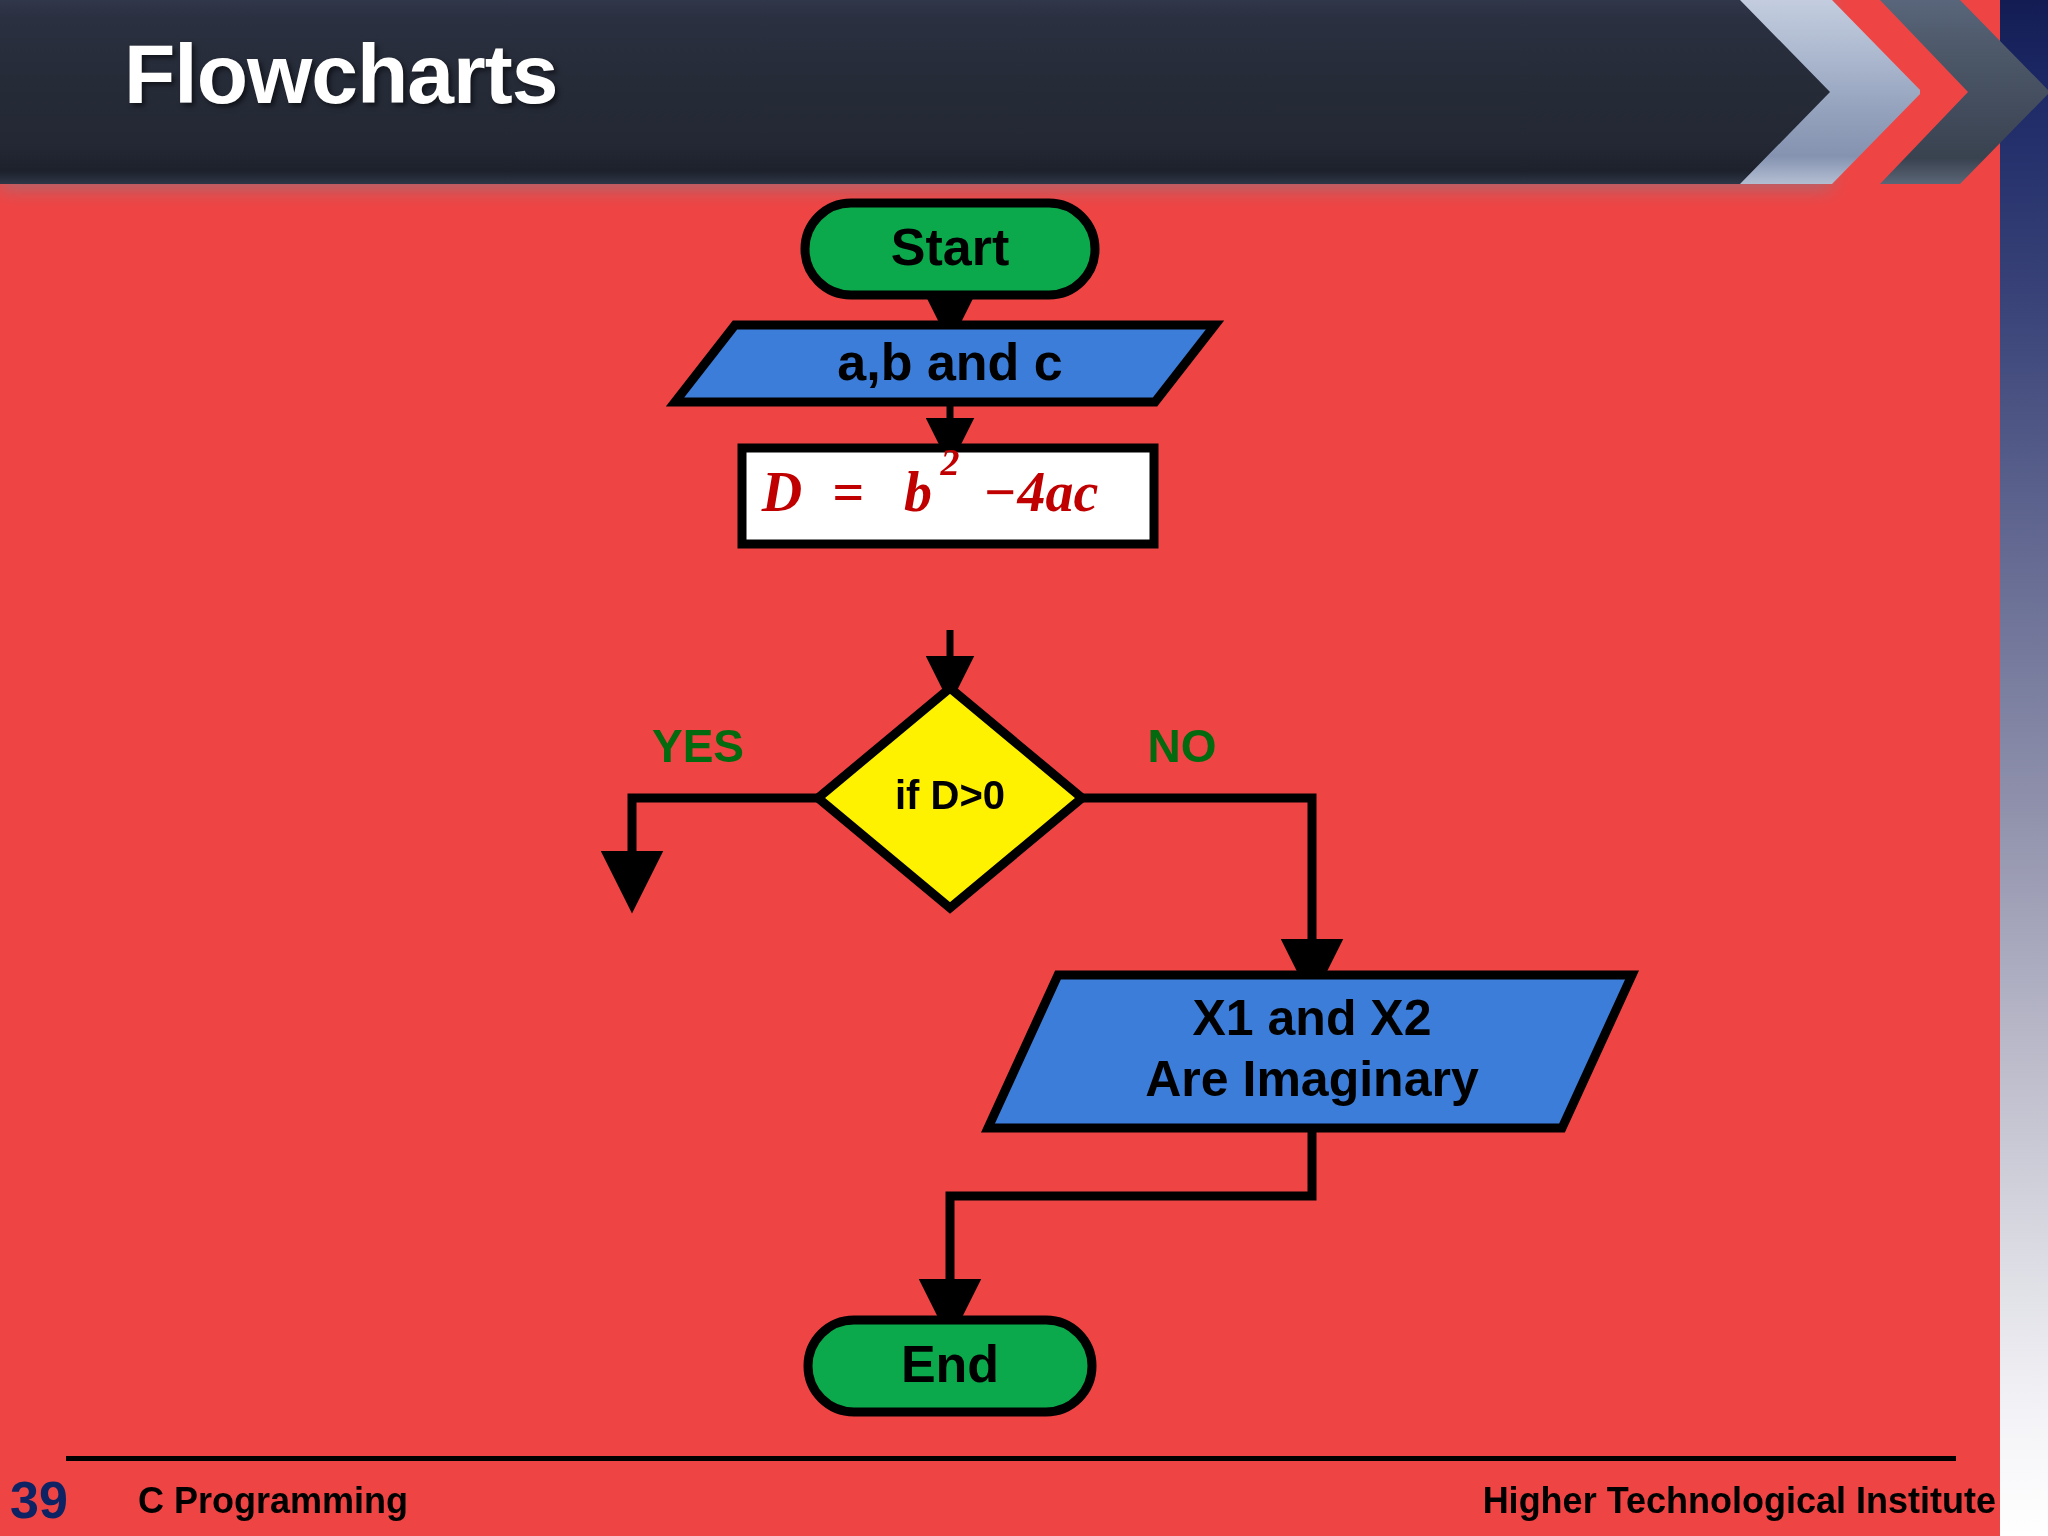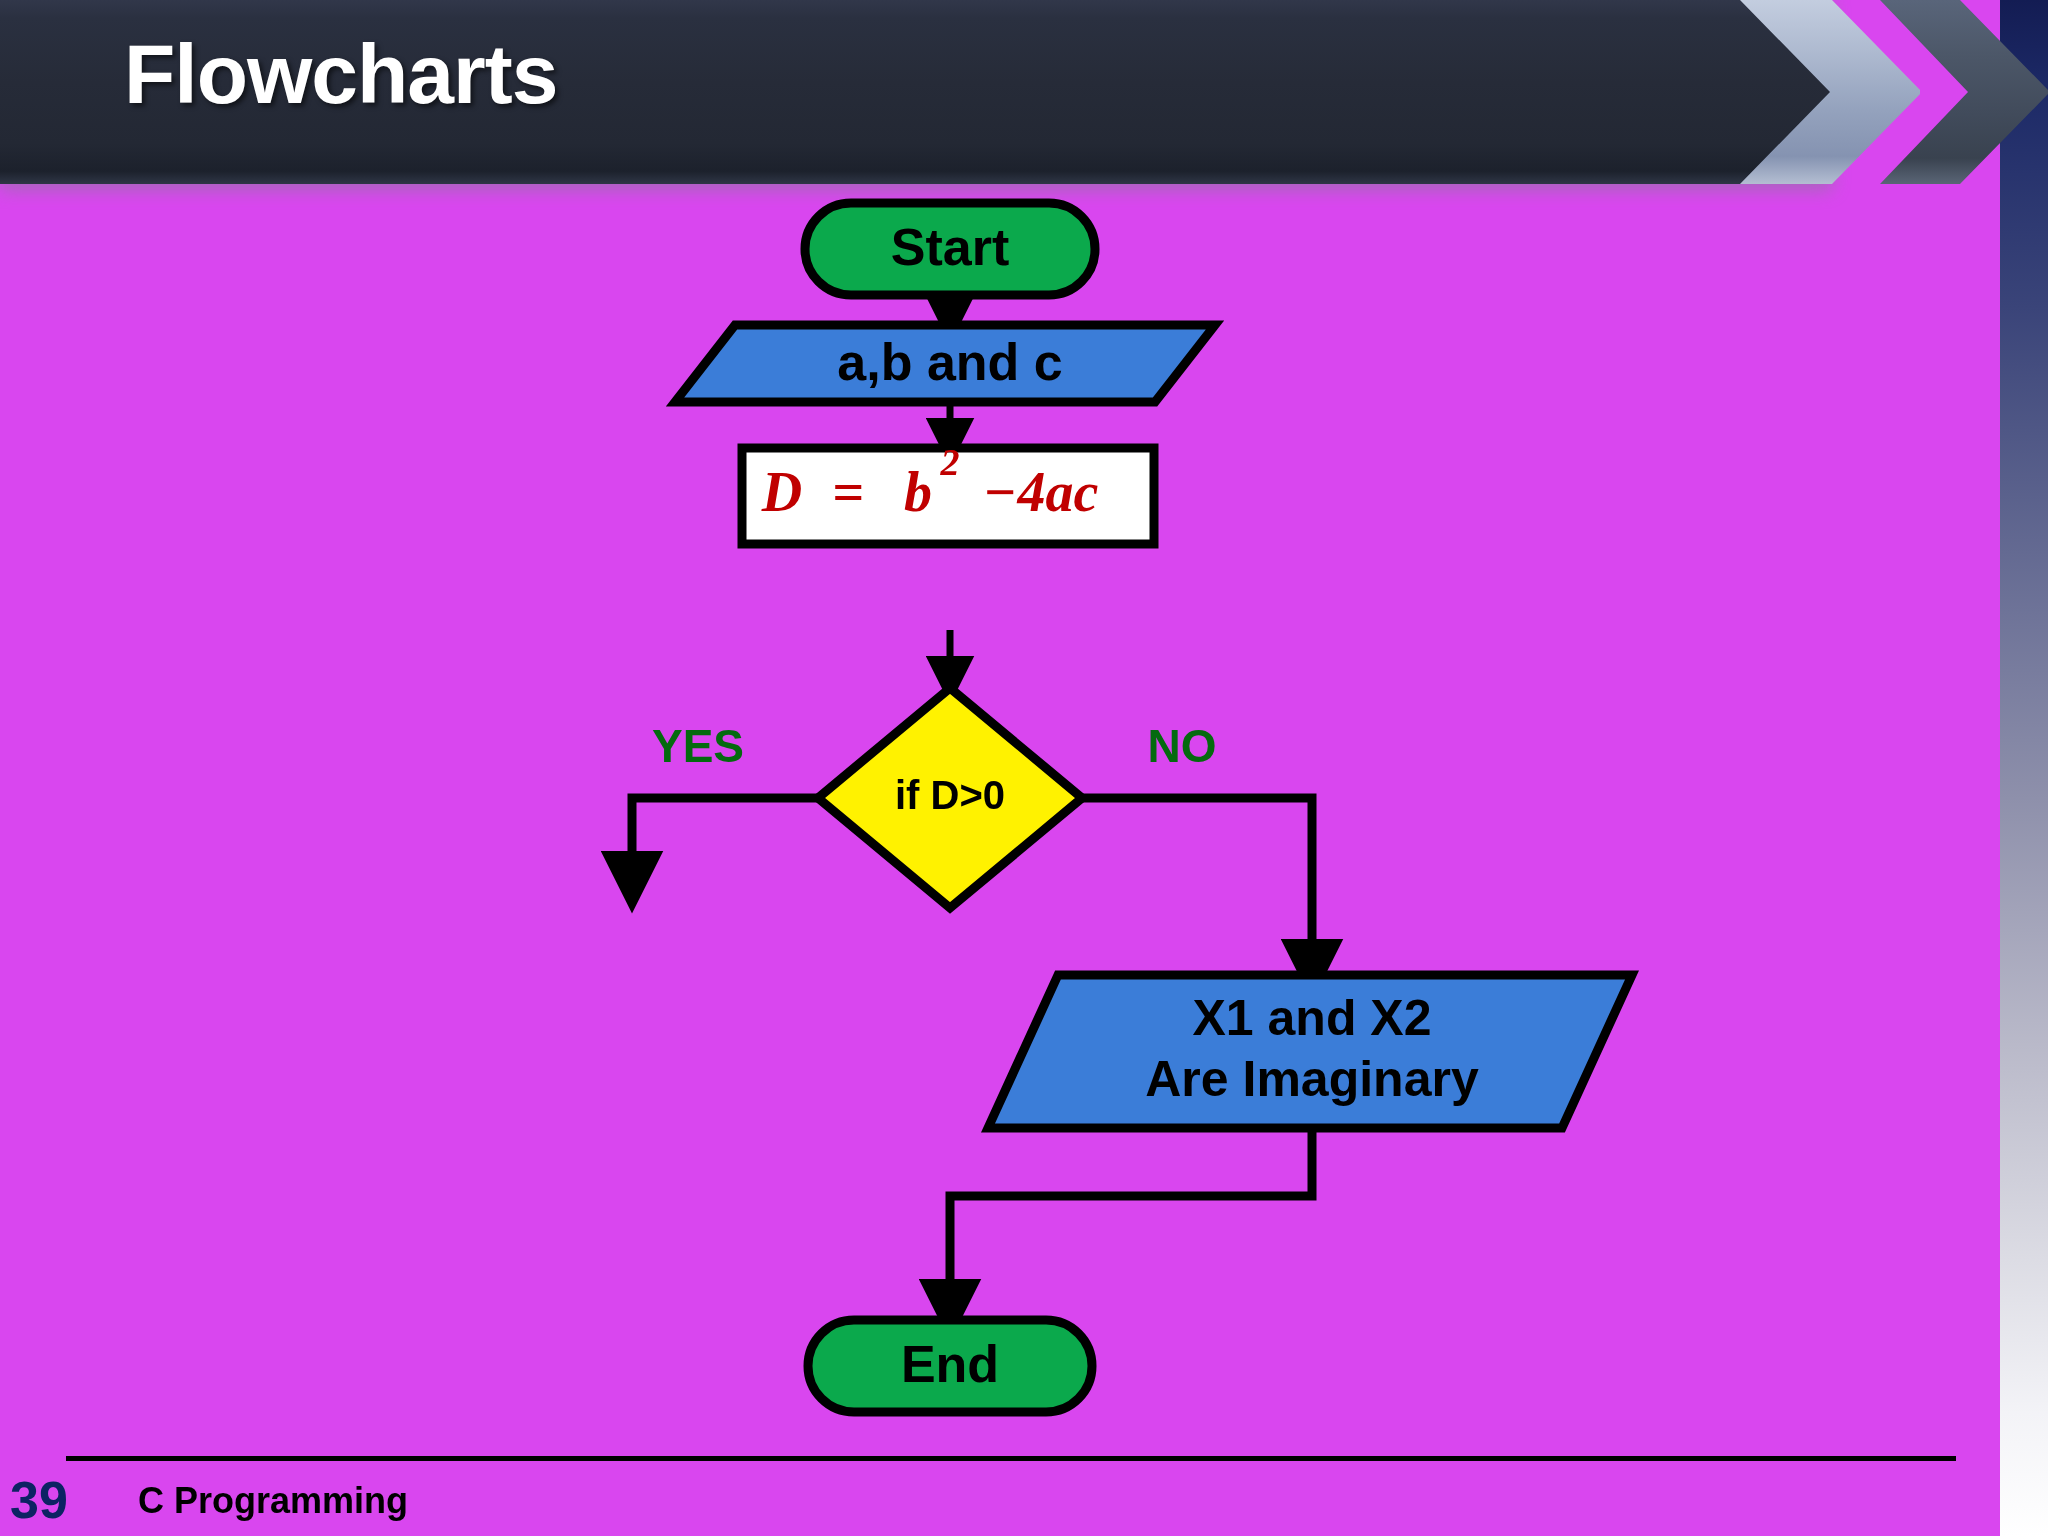--- a/index.html
+++ b/index.html
@@ -12,21 +12,21 @@
     height: 1536px;
     position: relative;
     overflow: hidden;
     font-family: "Liberation Sans", sans-serif;
   }
 
   
   #slide {
     position: absolute;
     inset: 0;
-    background: #d946ef;
+    background: #ef4444;
     text-decoration: underline;
   }
 
   
   .right-band {
     position: absolute;
     top: 0;
     right: 0;
     width: 48px;
     height: 1536px;
@@ -261,15 +261,16 @@
     <g>
       <rect x="808" y="1140" width="284" height="92" rx="46" ry="46" fill="#0BA94C" stroke="#000000" stroke-width="9"></rect>
       <text class="node-text" x="950" y="1188" font-size="52">End</text>
     </g>
   </svg>
 
   <div class="footer-rule"></div>
   <div class="footer">
     <div class="footer-left">C Programming</div>
     <div class="footer-center">39</div>
+    <div class="footer-right">Higher Technological Institute</div>
   </div>
 
 </div>
 
 </body></html>

